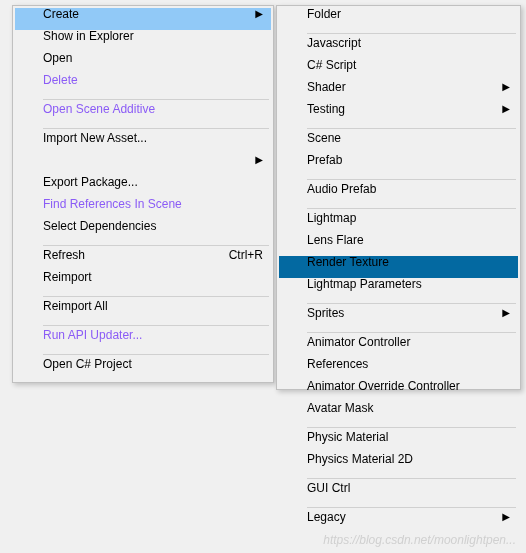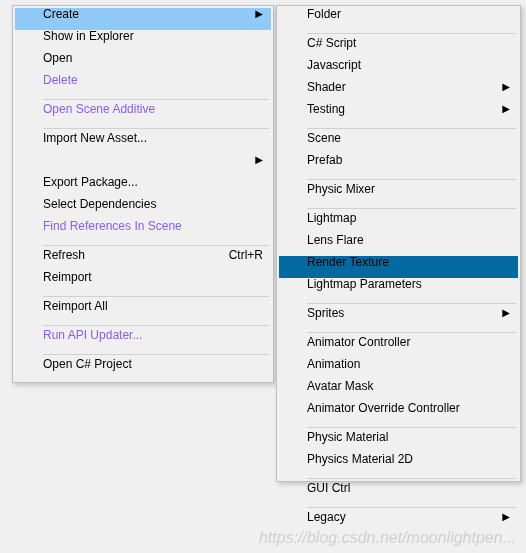--- a/index.html
+++ b/index.html
@@ -24,21 +24,21 @@
     }
     .menu-left {
       left: 12px;
       top: 5px;
       width: 262px;
     }
     .menu-right {
       left: 276px;
       top: 5px;
       width: 245px;
-      height: 477px;
+      height: 385px;
     }
     .menu-item {
       display: flex;
       align-items: center;
       height: 22px;
       padding: 0 8px 11px 28px;
       position: relative;
       color: #000;
       cursor: default;
     }
@@ -66,21 +66,21 @@
     .separator {
       height: 1px;
       background: #d0d0d0;
       margin: 3px 2px 3px 28px;
     }
     .watermark {
       position: absolute;
       bottom: 6px;
       right: 10px;
       color: #d0d0d0;
-      font-size: 16px;
+      font-size: 12px;
       font-style: italic;
       z-index: 100;
       pointer-events: none;
     }
   </style>
 </head>
 <body>
 
 <div class="context-menu menu-left">
   <div class="menu-item selected">
@@ -103,25 +103,25 @@
   <div class="separator"></div>
   <div class="menu-item">
     <span class="label">Import New Asset...</span>
   </div>
   <div class="menu-item">
     <span class="arrow">▶</span>
   </div>
   <div class="menu-item">
     <span class="label">Export Package...</span>
   </div>
+  <div class="menu-item disabled">
+    <span class="label">Find References In Scene</span>
+  </div>
   <div class="menu-item">
     <span class="label">Select Dependencies</span>
-  </div>
-  <div class="menu-item disabled">
-    <span class="label">Find References In Scene</span>
   </div>
   <div class="separator"></div>
   <div class="menu-item">
     <span class="label">Refresh</span>
     <span class="shortcut">Ctrl+R</span>
   </div>
   <div class="menu-item">
     <span class="label">Reimport</span>
   </div>
   <div class="separator"></div>
@@ -137,43 +137,43 @@
     <span class="label">Open C# Project</span>
   </div>
 </div>
 
 <div class="context-menu menu-right">
   <div class="menu-item">
     <span class="label">Folder</span>
   </div>
   <div class="separator"></div>
   <div class="menu-item">
+    <span class="label">Javascript</span>
+  </div>
+  <div class="menu-item">
     <span class="label">C# Script</span>
   </div>
   <div class="menu-item">
-    <span class="label">Javascript</span>
-  </div>
-  <div class="menu-item">
     <span class="label">Shader</span>
     <span class="arrow">▶</span>
   </div>
   <div class="menu-item">
     <span class="label">Testing</span>
     <span class="arrow">▶</span>
   </div>
   <div class="separator"></div>
   <div class="menu-item">
     <span class="label">Scene</span>
   </div>
   <div class="menu-item">
     <span class="label">Prefab</span>
   </div>
   <div class="separator"></div>
   <div class="menu-item">
-    <span class="label">Physic Mixer</span>
+    <span class="label">Audio Prefab</span>
   </div>
   <div class="separator"></div>
   <div class="menu-item">
     <span class="label">Lightmap</span>
   </div>
   <div class="menu-item">
     <span class="label">Lens Flare</span>
   </div>
   <div class="menu-item highlighted">
     <span class="label">Render Texture</span>
@@ -184,28 +184,28 @@
   <div class="separator"></div>
   <div class="menu-item">
     <span class="label">Sprites</span>
     <span class="arrow">▶</span>
   </div>
   <div class="separator"></div>
   <div class="menu-item">
     <span class="label">Animator Controller</span>
   </div>
   <div class="menu-item">
-    <span class="label">Animation</span>
+    <span class="label">References</span>
+  </div>
+  <div class="menu-item">
+    <span class="label">Animator Override Controller</span>
   </div>
   <div class="menu-item">
     <span class="label">Avatar Mask</span>
   </div>
-  <div class="menu-item">
-    <span class="label">Animator Override Controller</span>
-  </div>
   <div class="separator"></div>
   <div class="menu-item">
     <span class="label">Physic Material</span>
   </div>
   <div class="menu-item">
     <span class="label">Physics Material 2D</span>
   </div>
   <div class="separator"></div>
   <div class="menu-item">
     <span class="label">GUI Ctrl</span>

